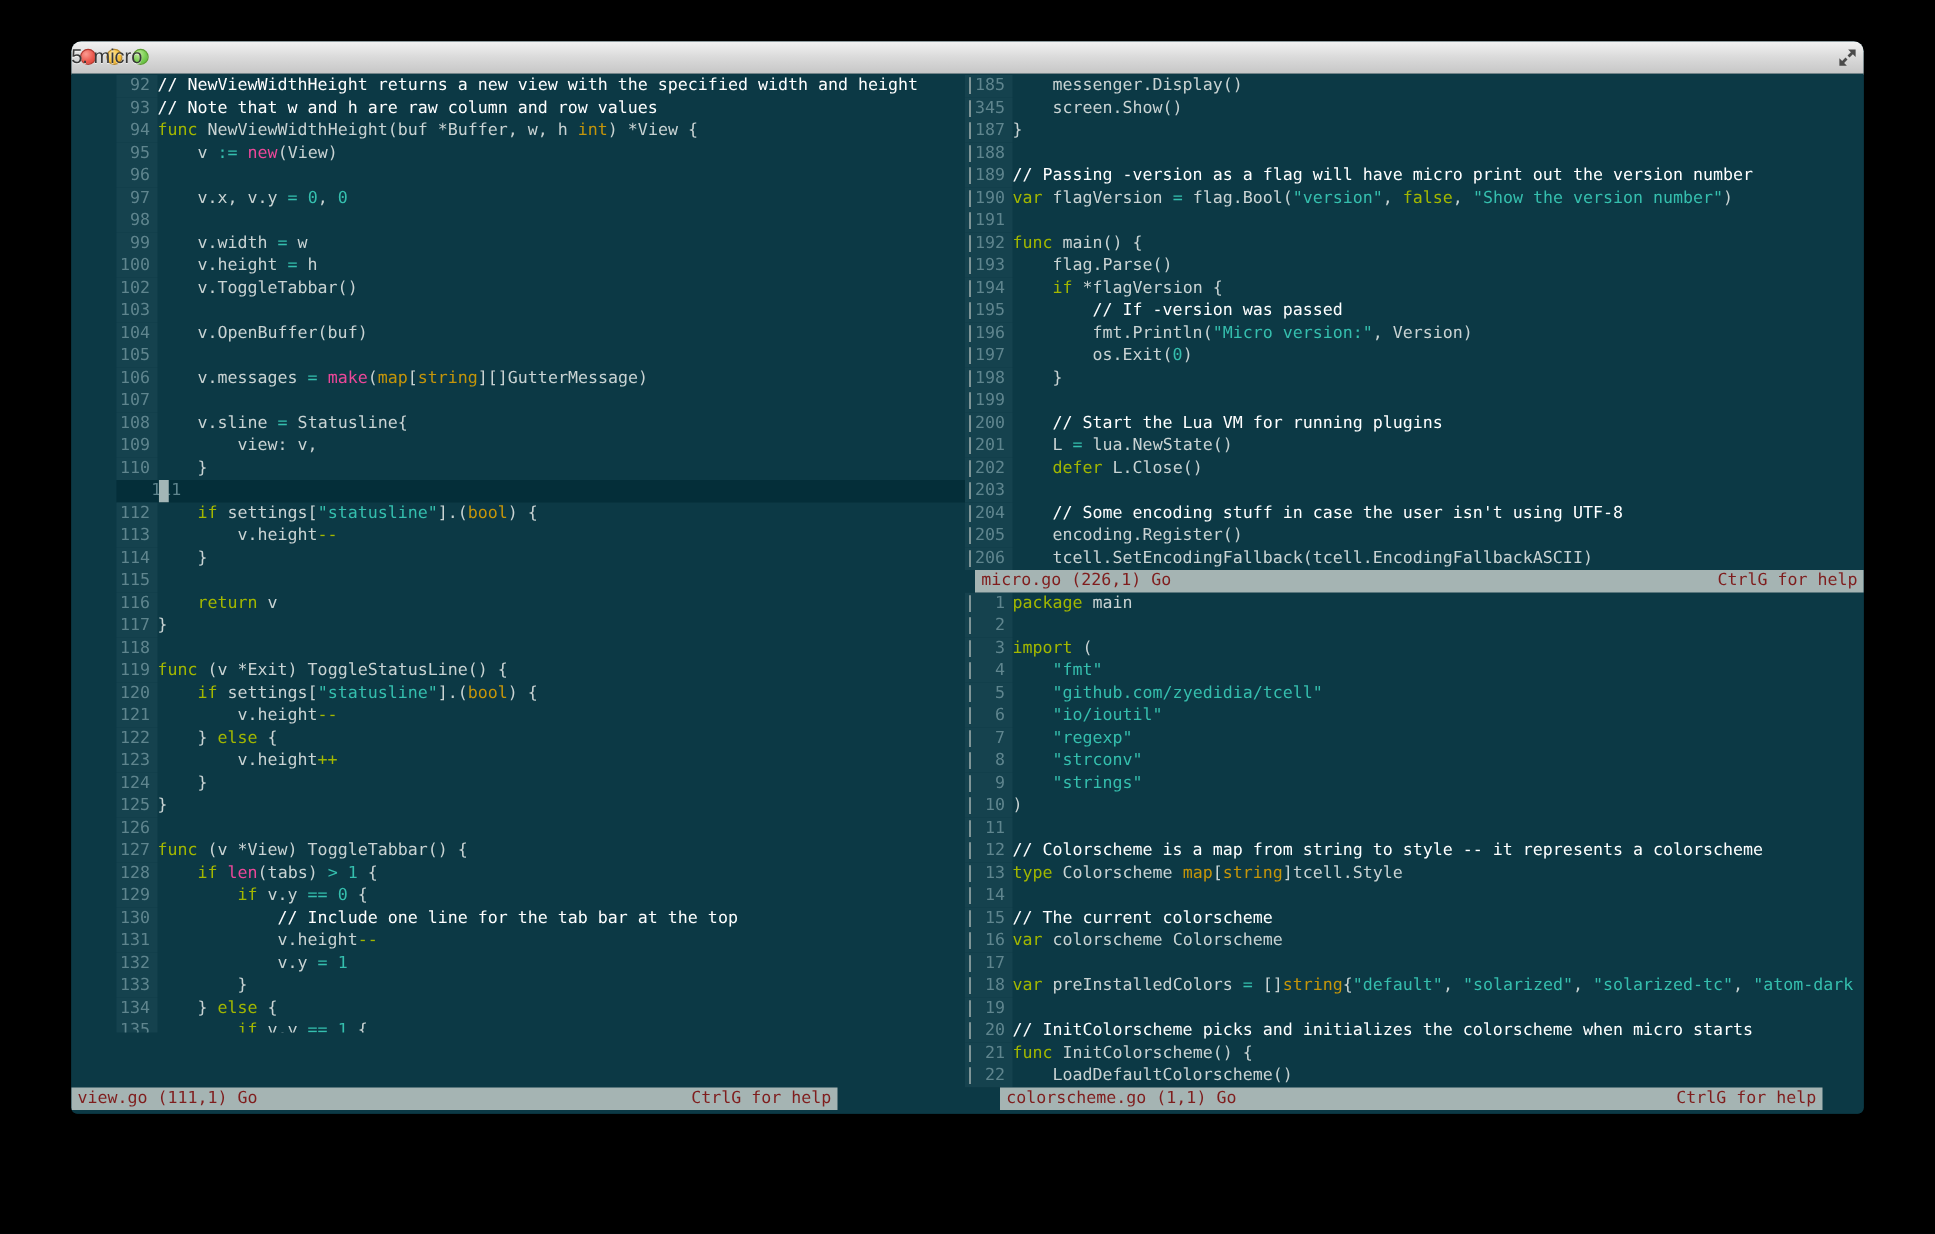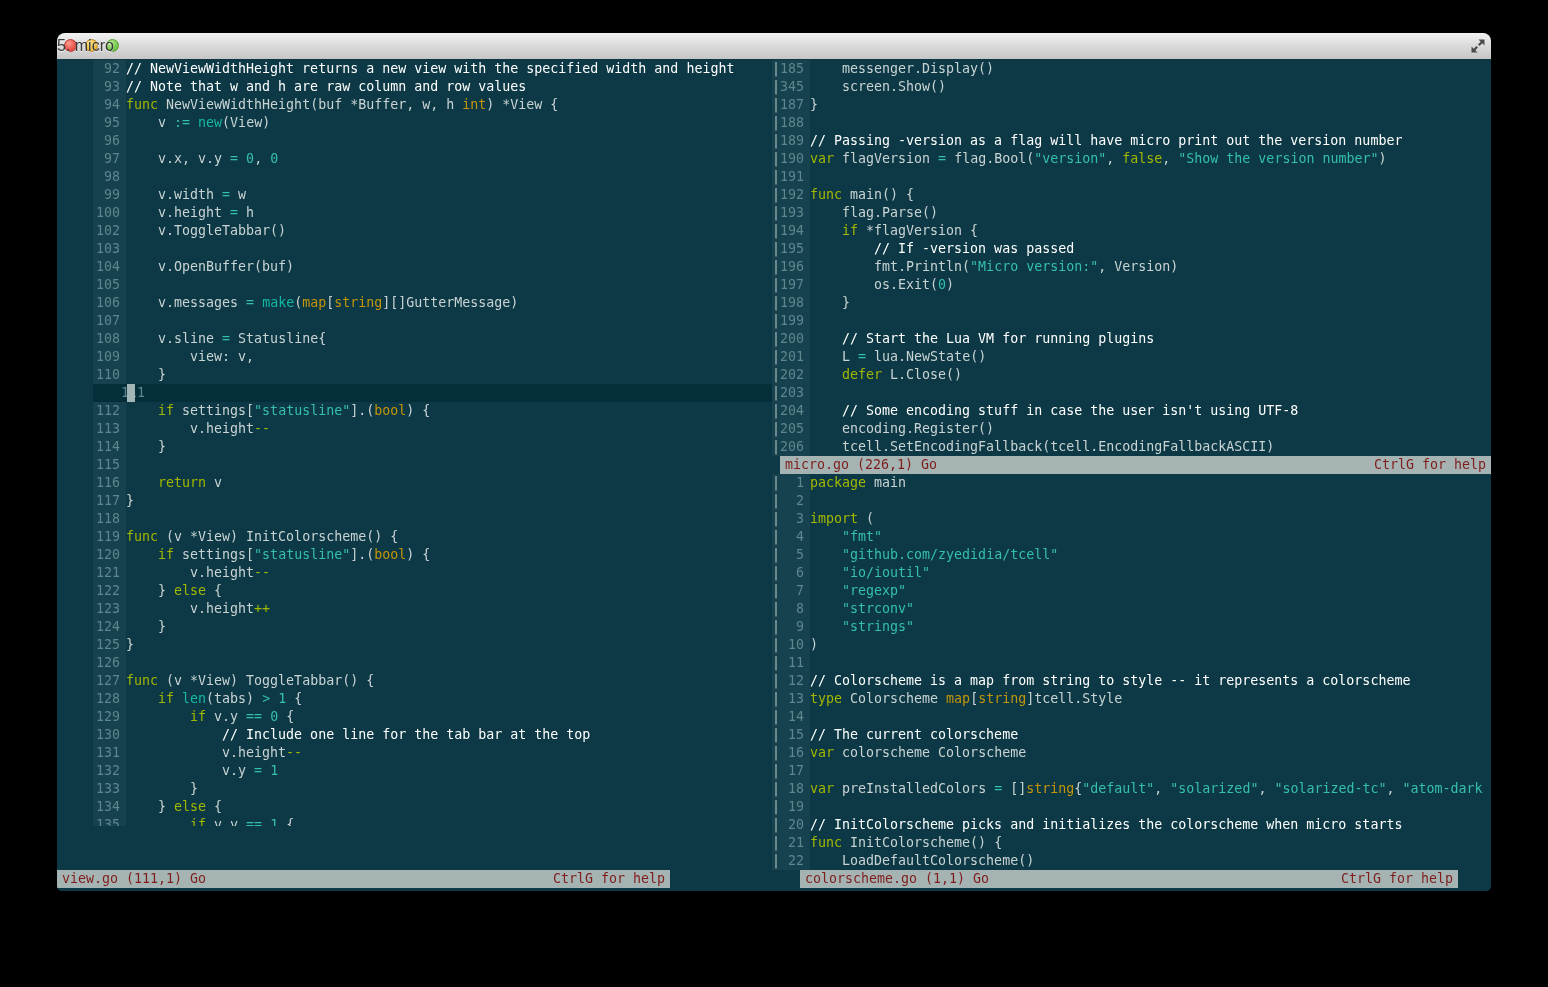--- a/index.html
+++ b/index.html
@@ -28,21 +28,21 @@
   .pane-left .gut{width:33px;padding-right:6px;padding-left:3px;}
   .pipe{flex:0 0 auto;width:8px;color:#a9b5b3;background:#15424e;}
   .pane-rt .gut,.pane-rb .gut{width:30px;padding-right:6px;}
   .code{flex:1 1 auto;white-space:pre;overflow:hidden;}
   .row.cur{background:#042e39;}
   .row.cur .gut,.row.cur .pipe{background:transparent;padding-left:28px;}
   .cursor{display:inline-block;width:8px;height:18px;background:#a3b6b6;vertical-align:top;}
   
   .tok-df{color:#c9d3d3;}
   .tok-kw{color:#a2b700;}
-  .tok-bi{color:#14b8a6;}
+  .tok-bi{color:#ec4899;}
   .tok-ty{color:#c4950a;}
   .tok-st{color:#35bfae;}
   .tok-cy{color:#35bfae;}
   .tok-cm{color:#ffffff;}
   
   .status{position:absolute;height:18px;background:#a5b4b3;color:#7f1d1d;display:flex;
     justify-content:space-between;box-sizing:border-box;padding:0 5px;white-space:pre;}
   .status-bl{left:0;top:811px;width:613px;}
   .status-mid{left:723px;top:397px;width:711px;}
   .status-br{left:723px;top:811px;width:658px;margin-left:20px;}
@@ -87,21 +87,21 @@
         <div class="row"><span class="gut">109</span><span class="code"><span class="tok-df">        view: v,</span></span></div>
         <div class="row"><span class="gut">110</span><span class="code"><span class="tok-df">    }</span></span></div>
         <div class="row cur"><span class="gut">111</span><span class="code"><span class="cursor"></span></span></div>
         <div class="row"><span class="gut">112</span><span class="code"><span class="tok-df">    </span><span class="tok-kw">if</span><span class="tok-df"> settings[</span><span class="tok-st">"statusline"</span><span class="tok-df">].(</span><span class="tok-ty">bool</span><span class="tok-df">) {</span></span></div>
         <div class="row"><span class="gut">113</span><span class="code"><span class="tok-df">        v.height</span><span class="tok-kw">--</span></span></div>
         <div class="row"><span class="gut">114</span><span class="code"><span class="tok-df">    }</span></span></div>
         <div class="row"><span class="gut">115</span><span class="code"></span></div>
         <div class="row"><span class="gut">116</span><span class="code"><span class="tok-df">    </span><span class="tok-kw">return</span><span class="tok-df"> v</span></span></div>
         <div class="row"><span class="gut">117</span><span class="code"><span class="tok-df">}</span></span></div>
         <div class="row"><span class="gut">118</span><span class="code"></span></div>
-        <div class="row"><span class="gut">119</span><span class="code"><span class="tok-kw">func</span><span class="tok-df"> (v *View) InitColorscheme() {</span></span></div>
+        <div class="row"><span class="gut">119</span><span class="code"><span class="tok-kw">func</span><span class="tok-df"> (v *Exit) ToggleStatusLine() {</span></span></div>
         <div class="row"><span class="gut">120</span><span class="code"><span class="tok-df">    </span><span class="tok-kw">if</span><span class="tok-df"> settings[</span><span class="tok-st">"statusline"</span><span class="tok-df">].(</span><span class="tok-ty">bool</span><span class="tok-df">) {</span></span></div>
         <div class="row"><span class="gut">121</span><span class="code"><span class="tok-df">        v.height</span><span class="tok-kw">--</span></span></div>
         <div class="row"><span class="gut">122</span><span class="code"><span class="tok-df">    } </span><span class="tok-kw">else</span><span class="tok-df"> {</span></span></div>
         <div class="row"><span class="gut">123</span><span class="code"><span class="tok-df">        v.height</span><span class="tok-kw">++</span></span></div>
         <div class="row"><span class="gut">124</span><span class="code"><span class="tok-df">    }</span></span></div>
         <div class="row"><span class="gut">125</span><span class="code"><span class="tok-df">}</span></span></div>
         <div class="row"><span class="gut">126</span><span class="code"></span></div>
         <div class="row"><span class="gut">127</span><span class="code"><span class="tok-kw">func</span><span class="tok-df"> (v *View) ToggleTabbar() {</span></span></div>
         <div class="row"><span class="gut">128</span><span class="code"><span class="tok-df">    </span><span class="tok-kw">if</span><span class="tok-df"> </span><span class="tok-bi">len</span><span class="tok-df">(tabs) </span><span class="tok-cy">&gt;</span><span class="tok-df"> </span><span class="tok-cy">1</span><span class="tok-df"> {</span></span></div>
         <div class="row"><span class="gut">129</span><span class="code"><span class="tok-df">        </span><span class="tok-kw">if</span><span class="tok-df"> v.y </span><span class="tok-cy">==</span><span class="tok-df"> </span><span class="tok-cy">0</span><span class="tok-df"> {</span></span></div>

